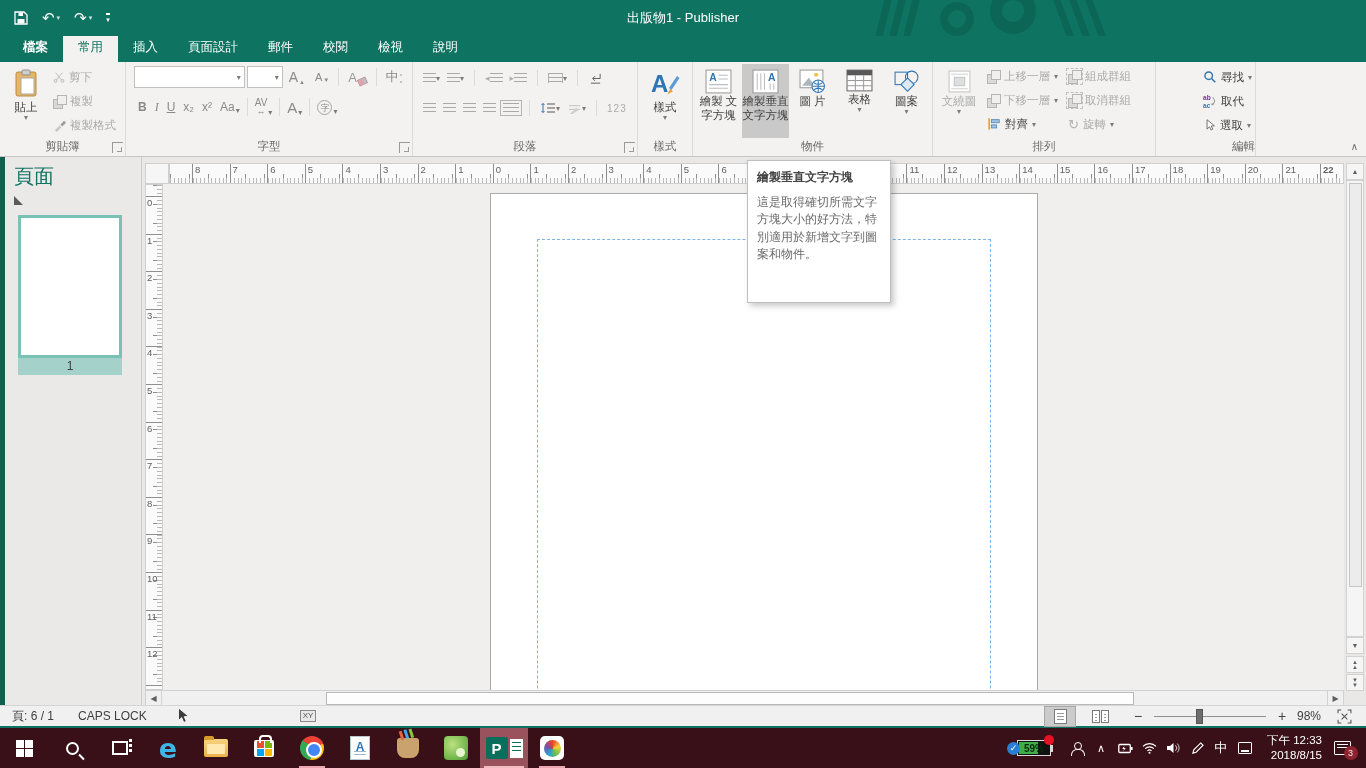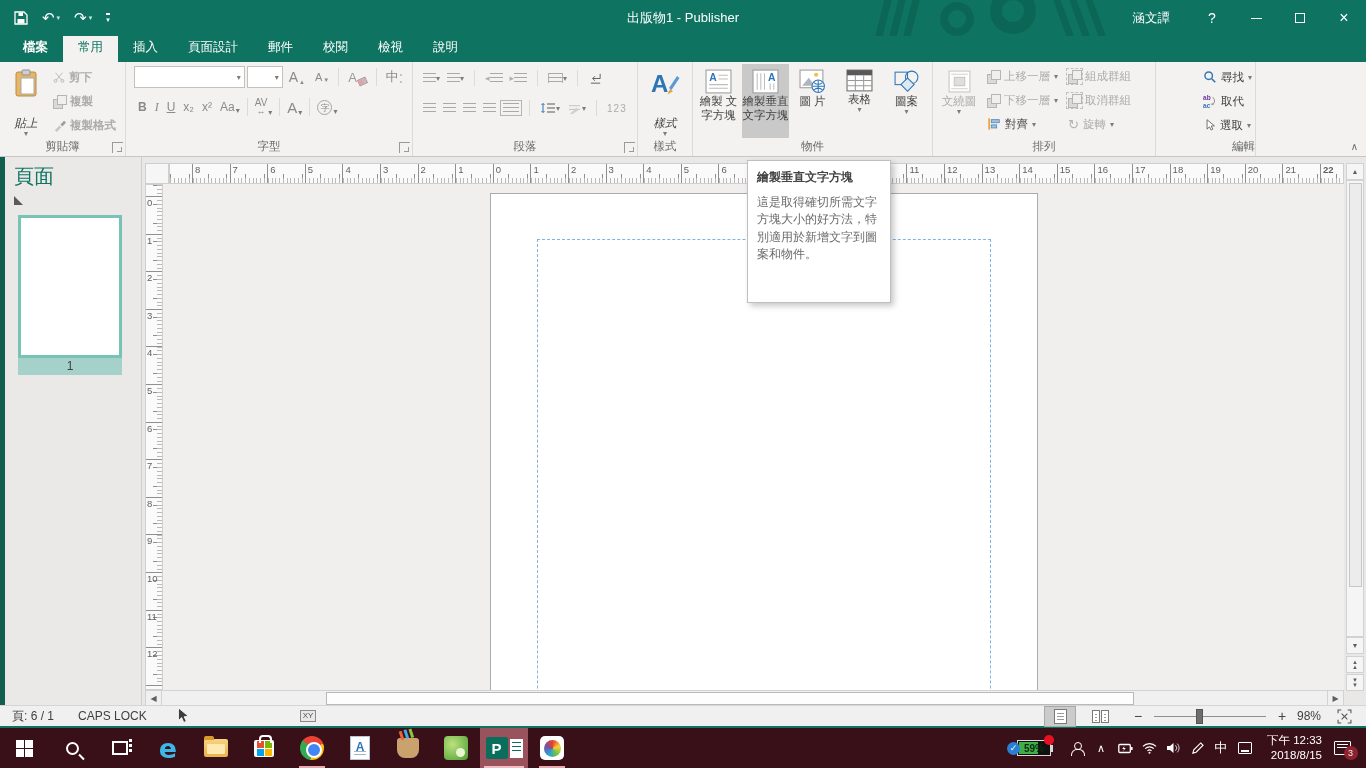--- a/index.html
+++ b/index.html
@@ -31,21 +31,21 @@
   .rtab.active { background:#f3f2f1; color:#0e7360; }
 
   
   .ribbon { position:relative; height:95px; background:#f3f2f1; border-bottom:1px solid #c9c7c5; display:flex; }
   .rgroup { position:relative; border-right:1px solid #dddbd9; display:flex; flex-direction:column; }
   .rg-body { flex:1; display:flex; padding:3px 3px 0 3px; }
   .rg-label { height:18px; text-align:center; font-size:11.5px; color:#6c6c6c; line-height:16px; }
   .launcher { position:absolute; right:2px; bottom:3px; width:11px; height:11px; border-left:1px solid #9a9a9a; border-top:1px solid #9a9a9a; }
   .launcher::after { content:""; position:absolute; right:1px; bottom:1px; width:4px; height:4px; border-right:1.5px solid #9a9a9a; border-bottom:1.5px solid #9a9a9a; }
   .bigbtn { width:46px; display:flex; flex-direction:column; align-items:center; padding-top:4px; text-align:center; line-height:1.25; cursor:default; }
-  .bigbtn .lbl { margin-top:19px; white-space:pre-line; font-size:11.5px;font-style:italic; }
+  .bigbtn .lbl { margin-top:3px; white-space:pre-line; font-size:11.5px; }
   .dd { font-size:8px; color:#7c7c7c; line-height:7px; }
   .dis { color:#ababab !important; }
   .mrow { display:flex; align-items:center; gap:4px; height:24px; font-size:11.5px; cursor:default; }
   .sep-v { width:1px; background:#dddbd9; margin:2px 3px; }
   .lines3 { display:inline-block; width:13px; height:10px; background:repeating-linear-gradient(to bottom,#a9a9a9 0 1.5px,transparent 1.5px 4px); }
   .combo { background:#fff; border:1px solid #c3c1bf; height:22px; display:flex; align-items:center; justify-content:flex-end; padding-right:3px; }
   .fbtn { padding:1px 4px; font-size:12px; color:#8a8a8a; display:flex; align-items:flex-end; gap:1px; }
   .objbtn { width:48px; display:flex; flex-direction:column; align-items:center; padding-top:5px; text-align:center; line-height:1.25; font-size:11.5px; }
   .objbtn.hl { background:#c9c9c9; }
   .eraser { display:inline-block; width:9px; height:7px; background:linear-gradient(90deg,#e79ea9 55%,#bdbdbd 55%); transform:rotate(-25deg); border:1px solid #b38f96; }
@@ -196,33 +196,20 @@
   <div class="tb-art" style="left:870px;width:280px;">
     <span class="art-stripe" style="left:10px;transform:rotate(14deg);"></span>
     <span class="art-stripe" style="left:24px;transform:rotate(14deg);"></span>
     <span class="art-stripe" style="left:38px;transform:rotate(14deg);"></span>
     <span class="art-circ" style="left:70px;top:2px;width:34px;height:34px;"></span>
     <span class="art-circ" style="left:120px;top:-12px;width:46px;height:46px;border-width:12px;"></span>
     <span class="art-stripe" style="left:190px;transform:rotate(-20deg);"></span>
     <span class="art-stripe" style="left:206px;transform:rotate(-20deg);"></span>
     <span class="art-stripe" style="left:222px;transform:rotate(-20deg);"></span>
   </div>
-  <div class="tb-right">
-    <span class="tb-user">涵文譚</span>
-    <span class="tb-btn">?</span>
-    <span class="tb-btn">
-        <span class="min-bar"></span>
-      </span>
-    <span class="tb-btn">
-        <span class="max-box"></span>
-      </span>
-    <span class="tb-btn">
-        <span style="font-size:16px;">×</span>
-      </span>
-  </div>
 </div>
 
 <div class="tabsbar">
   <span class="rtab file">檔案</span>
   <span class="rtab active">常用</span>
   <span class="rtab">插入</span>
   <span class="rtab">頁面設計</span>
   <span class="rtab">郵件</span>
   <span class="rtab">校閱</span>
   <span class="rtab">檢視</span>
@@ -235,21 +222,21 @@
     <div class="rg-body">
       <div class="bigbtn">
         <svg width="24" height="28" viewBox="0 0 24 28">
             <rect x="2" y="3" width="20" height="24" rx="2" fill="#e6b567" stroke="#b98d45"></rect>
             <rect x="8" y="1" width="8" height="5" rx="1" fill="#cfcfcf" stroke="#8f8f8f"></rect>
             <rect x="7" y="9" width="13" height="16" fill="#fff" stroke="#a9a9a9"></rect>
           </svg>
         <span class="lbl">貼上</span>
           <span class="dd">▾</span>
       </div>
-      <div class="col" style="padding-left:4px;font-weight:bold;">
+      <div class="col" style="padding-left:4px;">
         <div class="mrow dis">
           <svg width="12" height="12" viewBox="0 0 14 14">
               <path d="M3.5 11 L11 2 M10.5 11 L3 2" stroke="#b5b5b5" fill="none"></path>
               <circle cx="3" cy="11.5" r="1.7" fill="none" stroke="#b5b5b5"></circle>
               <circle cx="11" cy="11.5" r="1.7" fill="none" stroke="#b5b5b5"></circle>
             </svg>
           <span>剪下</span>
         </div>
         <div class="mrow dis">
           <span class="ovsq"></span>

